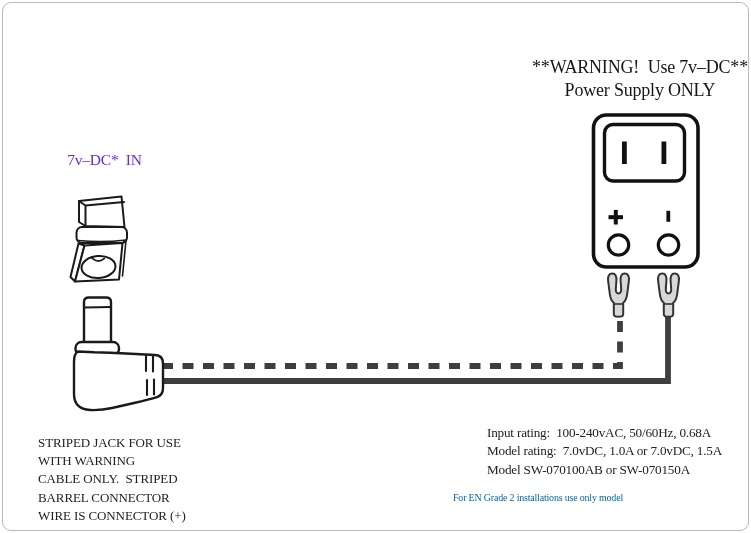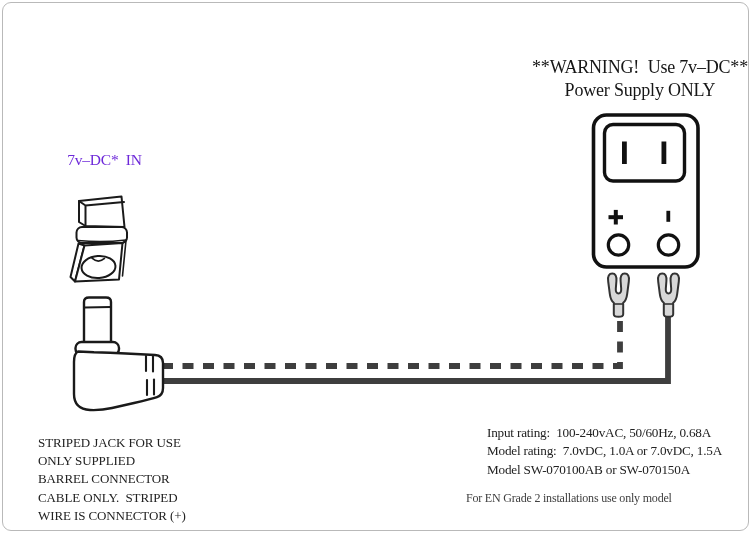--- a/index.html
+++ b/index.html
@@ -36,23 +36,23 @@
     left:38px; top:434px;
     font-size:13px; line-height:18.2px;
     letter-spacing:-0.1px; color:#222;
   }
   .ratings-note{
     left:466px; top:424px;
     font-size:13.2px; line-height:18.3px;
     letter-spacing:-0.2px; color:#222;margin-left:21px;
   }
   .grade2-note{
-    left:466px; top:489px;
-    font-size:12px; line-height:18.3px;
-    letter-spacing:-0.2px; color:#404040;
+    left:453px; top:489px;
+    font-size:10px; line-height:18.3px;
+    letter-spacing:-0.2px; color:#0369a1;
   }
 </style>
 </head>
 <body>
 
 <div class="page">
 
   <div class="frame"></div>
 
   <svg class="diagram-svg" viewBox="0 0 751 533">
@@ -118,23 +118,23 @@
     <div class="line">**WARNING!  Use 7v–DC**</div>
     <div class="line">Power Supply ONLY</div>
   </div>
 
   <div class="txt jack-label">
     <div class="line">7v–DC*  IN</div>
   </div>
 
   <div class="txt barrel-note">
     <div class="line">STRIPED JACK FOR USE</div>
-    <div class="line">ONLY SUPPLIED</div>
+    <div class="line">WITH WARNING</div>
+    <div class="line">CABLE ONLY.  STRIPED</div>
     <div class="line">BARREL CONNECTOR</div>
-    <div class="line">CABLE ONLY.  STRIPED</div>
     <div class="line">WIRE IS CONNECTOR (+)</div>
   </div>
 
   <div class="txt ratings-note">
     <div class="line">Input rating:  100-240vAC, 50/60Hz, 0.68A</div>
     <div class="line">Model rating:  7.0vDC, 1.0A or 7.0vDC, 1.5A</div>
     <div class="line">Model SW-070100AB or SW-070150A</div>
   </div>
 
   <div class="txt grade2-note">

